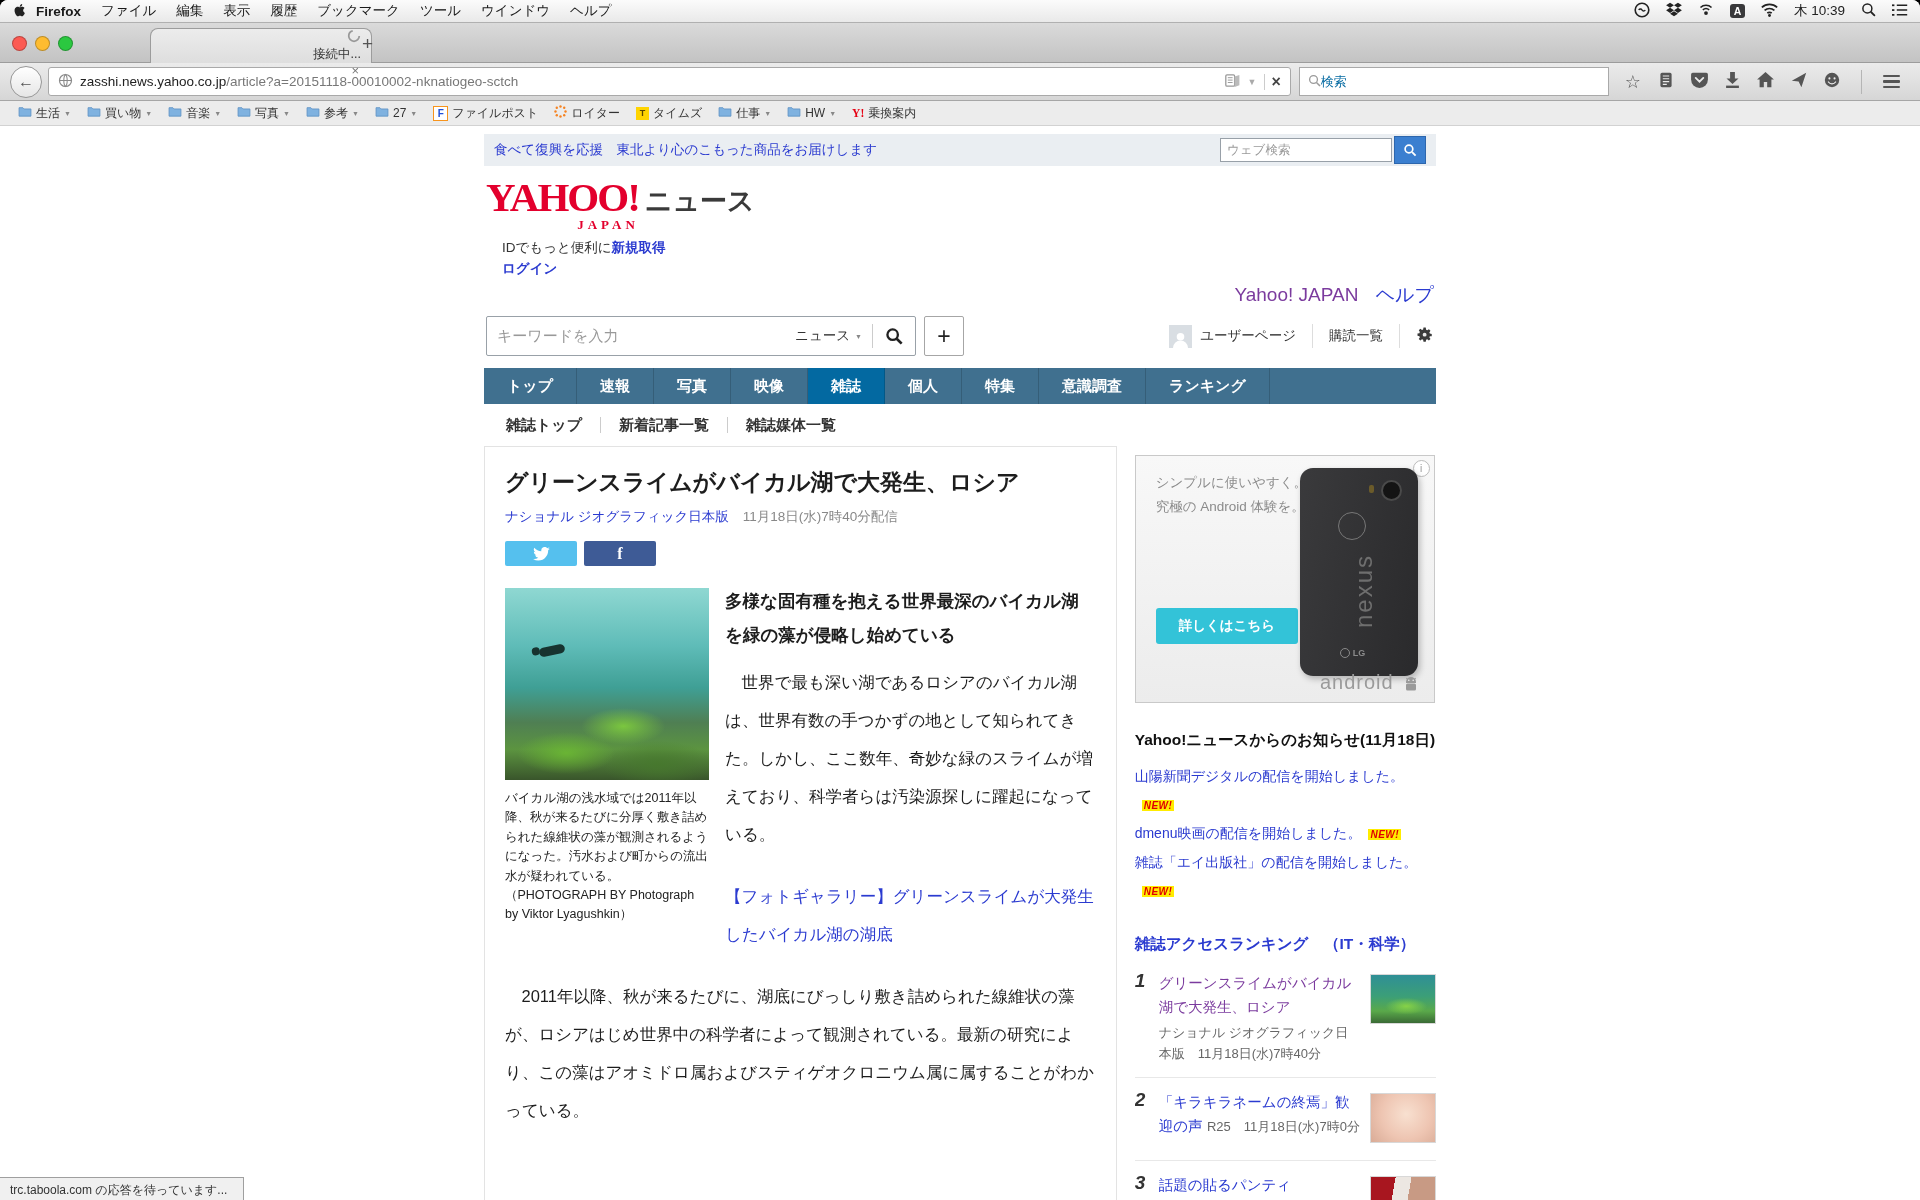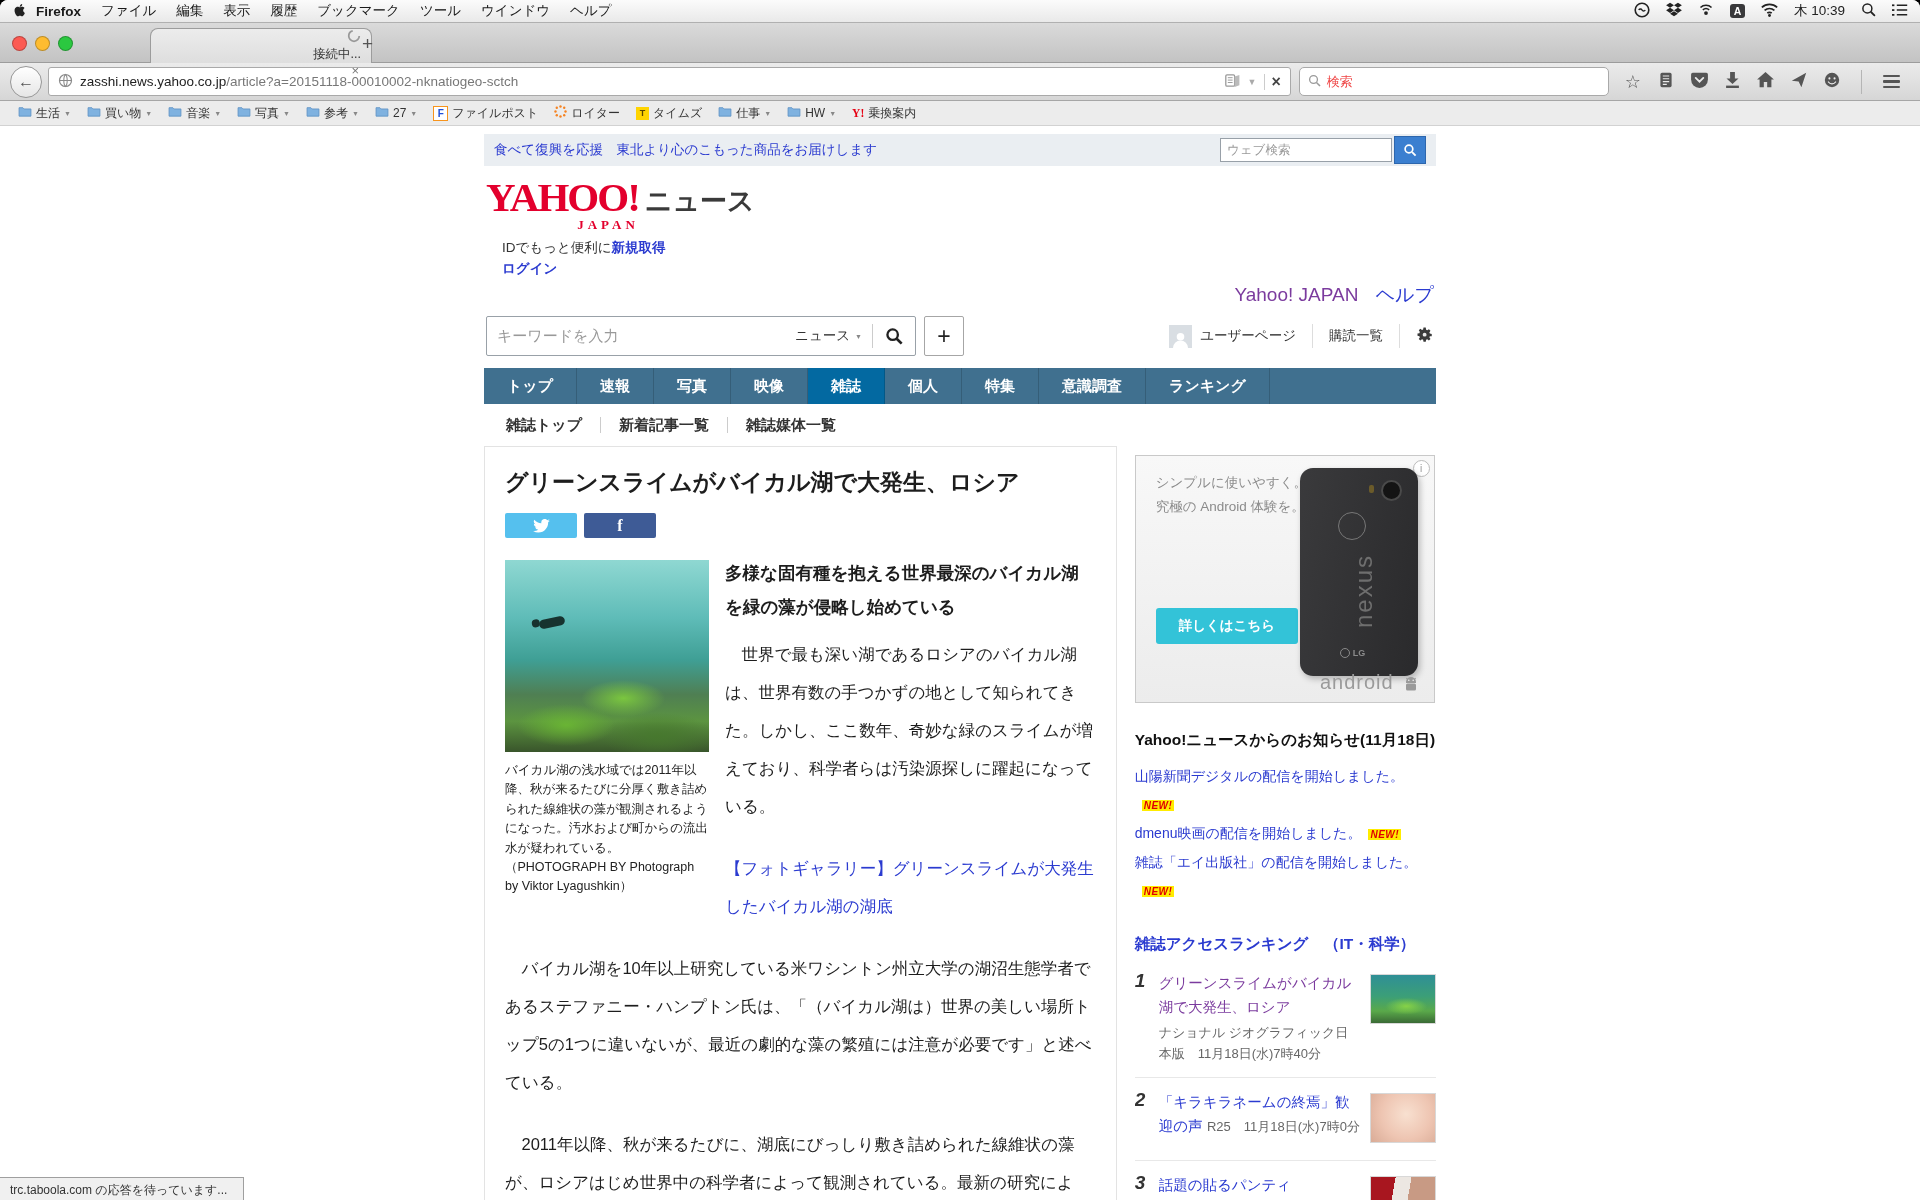--- a/index.html
+++ b/index.html
@@ -27,21 +27,21 @@
 
   
   .navbar{height:37px;background:linear-gradient(#ebebeb,#d6d6d6);border-bottom:1px solid #a6a6a6;display:flex;align-items:center;padding:0 10px;}
   .backbtn{width:30px;height:30px;border-radius:50%;background:linear-gradient(#fff,#e6e6e6);border:1px solid #979797;display:flex;align-items:center;justify-content:center;font-size:16px;color:#555;margin-right:6px;flex:none;}
   .urlbar{flex:1;max-width:1255px;height:27px;background:#fff;border:1px solid #a9a9a9;border-radius:3px;display:flex;align-items:center;padding:0 9px;font-size:13.5px;}
   .url-domain{color:#222;margin-left:7px;}
   .url-path{color:#777;}
   .url-right{margin-left:auto;display:flex;align-items:center;gap:7px;color:#888;}
   .url-sep{width:1px;height:16px;background:#ccc;}
   .stop-x{color:#444;font-size:16px;font-weight:bold;}
-  .ffsearch{width:292px;height:27px;background:#fff;border:1px solid #a9a9a9;border-radius:5px;display:flex;align-items:center;padding:0 8px;margin-left:8px;font-size:13px;color:#ef4444;gap:6px;}
+  .ffsearch{width:292px;height:27px;background:#fff;border:1px solid #a9a9a9;border-radius:0;display:flex;align-items:center;padding:0 8px;margin-left:8px;font-size:13px;color:#0369a1;}
   .tools{display:flex;align-items:center;gap:17px;margin:0 10px 0 16px;color:#555;}
   .star{font-size:18px;color:#555;}
   .toolsep{width:1px;height:24px;background:#b5b5b5;margin:0 4px;}
   .burger{display:inline-flex;flex-direction:column;gap:3px;}
   .burger i{width:17px;height:2.5px;background:#555;border-radius:1px;}
 
   
   .bmbar{height:24px;background:#ececec;border-bottom:1px solid #d2d2d2;display:flex;align-items:center;padding:0 10px;font-size:12px;color:#333;}
   .bm{display:flex;align-items:center;gap:4px;padding:0 8px;white-space:nowrap;}
   .caret{font-size:7px;color:#888;}
@@ -446,40 +446,43 @@
         <span class="sn-sep"></span>
         <span class="sn">新着記事一覧</span>
         <span class="sn-sep"></span>
         <span class="sn">雑誌媒体一覧</span>
       </div>
 
       <div class="content">
 
         <div class="main">
           <div class="article-title">グリーンスライムがバイカル湖で大発生、ロシア</div>
+          <div class="byline">
+            <span class="link">ナショナル ジオグラフィック日本版</span>
+            <span class="date">11月18日(水)7時40分配信</span>
+          </div>
           <div class="share">
             <span class="sharebtn tw">
                 <svg width="17" height="14" viewBox="0 0 24 20">
                   <path fill="#fff" d="M24 2.4c-.9.4-1.8.7-2.8.8 1-.6 1.8-1.6 2.2-2.7-1 .6-2 1-3.1 1.2A4.9 4.9 0 0 0 11.8 6a13.9 13.9 0 0 1-10-5.1 4.9 4.9 0 0 0 1.5 6.5c-.8 0-1.6-.2-2.2-.6v.1c0 2.4 1.7 4.3 3.9 4.8-.7.2-1.5.2-2.2.1a4.9 4.9 0 0 0 4.6 3.4A9.9 9.9 0 0 1 0 17.2 13.9 13.9 0 0 0 7.5 19.4c9 0 14-7.5 14-14v-.6c1-.7 1.8-1.6 2.5-2.4z"></path>
                 </svg>
               </span>
             <span class="sharebtn fb">f</span>
           </div>
 
           <div class="photo">
             <div class="photo-img">
                 <span class="diver"></span>
               </div>
             <div class="photo-cap">バイカル湖の浅水域では2011年以降、秋が来るたびに分厚く敷き詰められた線維状の藻が観測されるようになった。汚水および町からの流出水が疑われている。（PHOTOGRAPH BY Photograph by Viktor Lyagushkin）</div>
           </div>
 
           <div class="lead">多様な固有種を抱える世界最深のバイカル湖を緑の藻が侵略し始めている</div>
           <p class="para">　世界で最も深い湖であるロシアのバイカル湖は、世界有数の手つかずの地として知られてきた。しかし、ここ数年、奇妙な緑のスライムが増えており、科学者らは汚染源探しに躍起になっている。</p>
           <span class="gallery link">【フォトギャラリー】グリーンスライムが大発生したバイカル湖の湖底</span>
-          <p class="para">　バイカル湖を10年以上研究している米ワシントン州立大学の湖沼生態学者であるステファニー・ハンプトン氏は、「（バイカル湖は）世界の美しい場所トップ5の1つに違いないが、最近の劇的な藻の繁殖には注意が必要です」と述べている。</p>
           <p class="para">　2011年以降、秋が来るたびに、湖底にびっしり敷き詰められた線維状の藻が、ロシアはじめ世界中の科学者によって観測されている。最新の研究により、この藻はアオミドロ属およびスティゲオクロニウム属に属することがわかっている。</p>
 
         </div>
 
         <div class="sidebar">
 
           <div class="ad">
             <span class="ad-info">i</span>
             <div class="ad-copy">
               <span>シンプルに使いやすく。</span><br>

